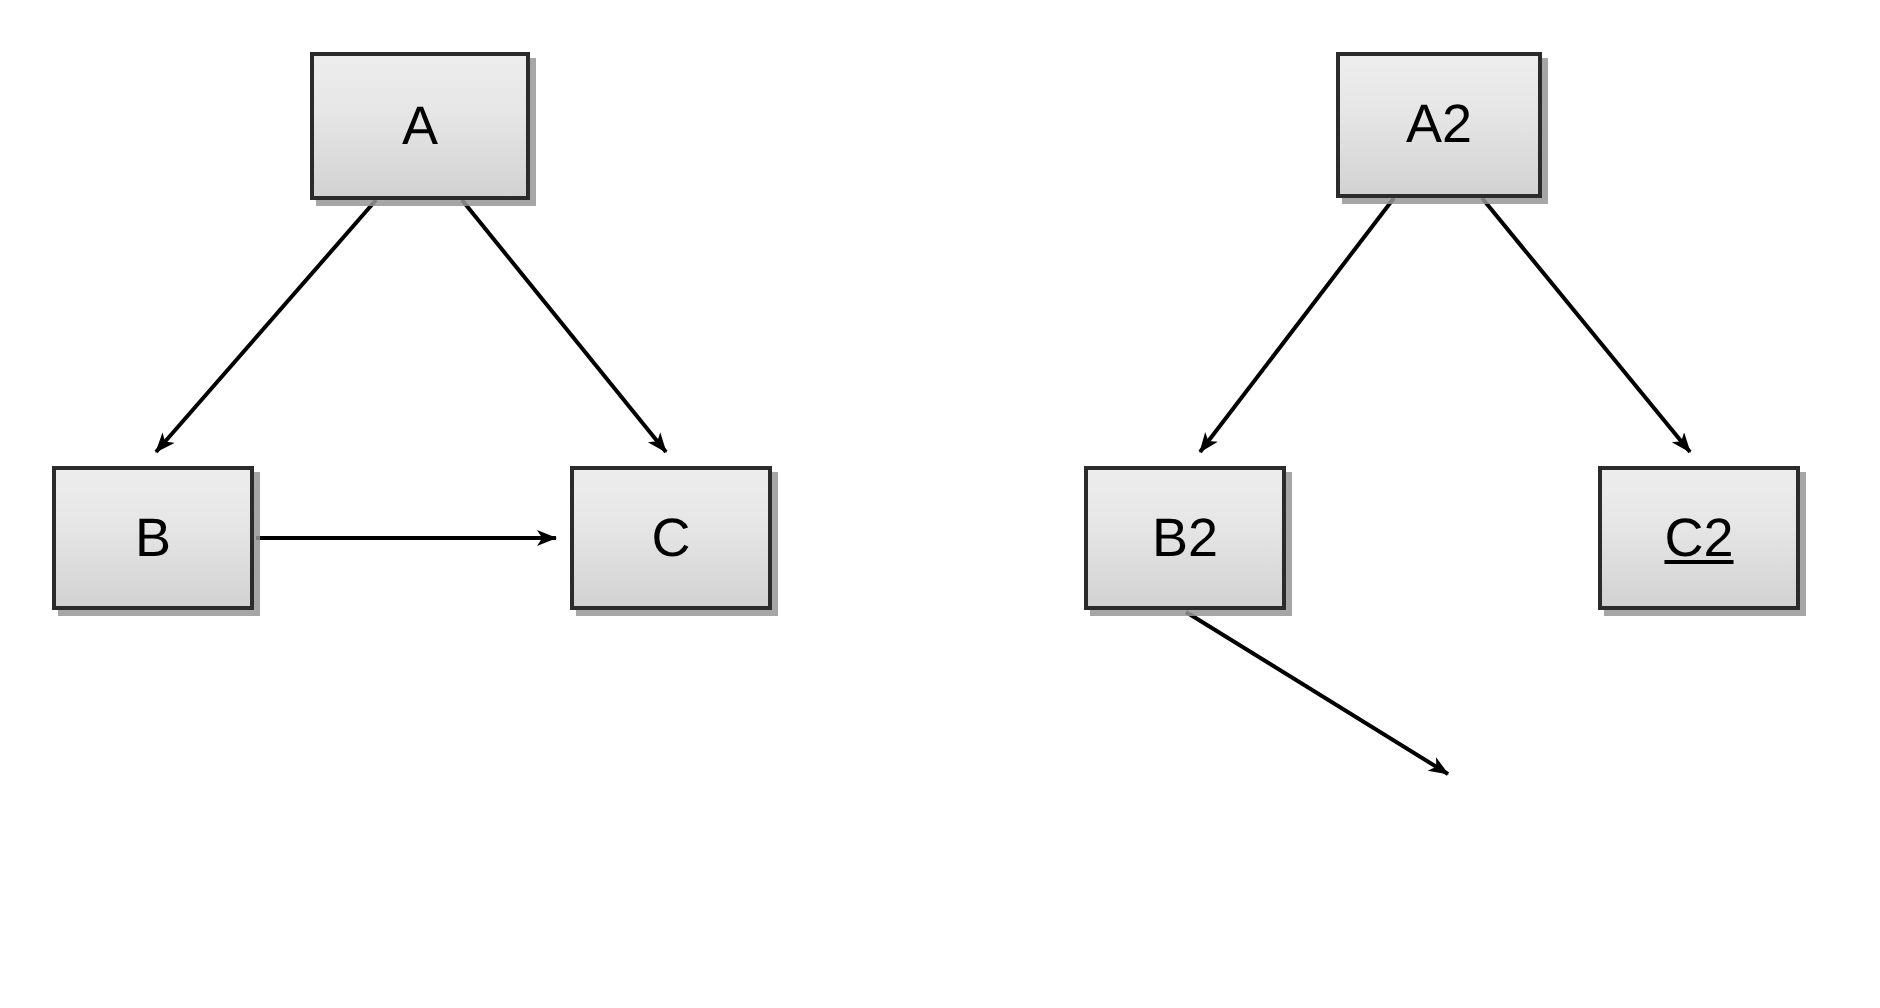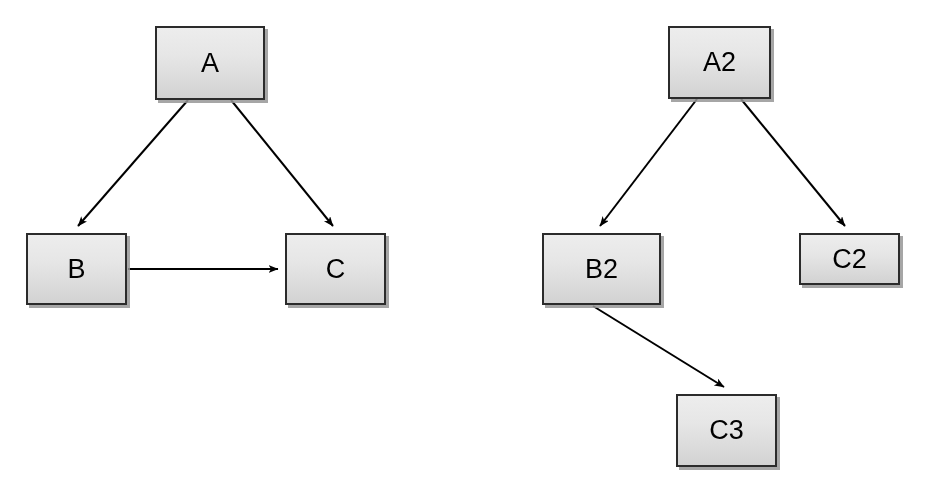--- a/index.html
+++ b/index.html
@@ -87,25 +87,22 @@
   </div>
 
   <div class="node" style="left:285px; top:233px; width:101px; height:72px;">
     <span class="node-label">C</span>
   </div>
 
   <div class="node" style="left:668px; top:26px; width:103px; height:73px;text-align:center;">
     <span class="node-label">A2</span>
   </div>
 
-  <div class="node" style="left:542px; top:233px; width:119px; height:72px;">
+  <div class="node" style="left:542px; top:233px; width:101px; height:72px;">
     <span class="node-label">B2</span>
   </div>
 
-  <div class="node" style="left:799px; top:233px; width:101px; height:52px;">
+  <div class="node" style="left:799px; top:233px; width:101px; height:72px;text-decoration:underline;">
     <span class="node-label">C2</span>
   </div>
 
-  <div class="node" style="left:676px; top:394px; width:101px; height:73px;">
-    <span class="node-label">C3</span>
-  </div>
 
 </div>
 
 </body></html>

